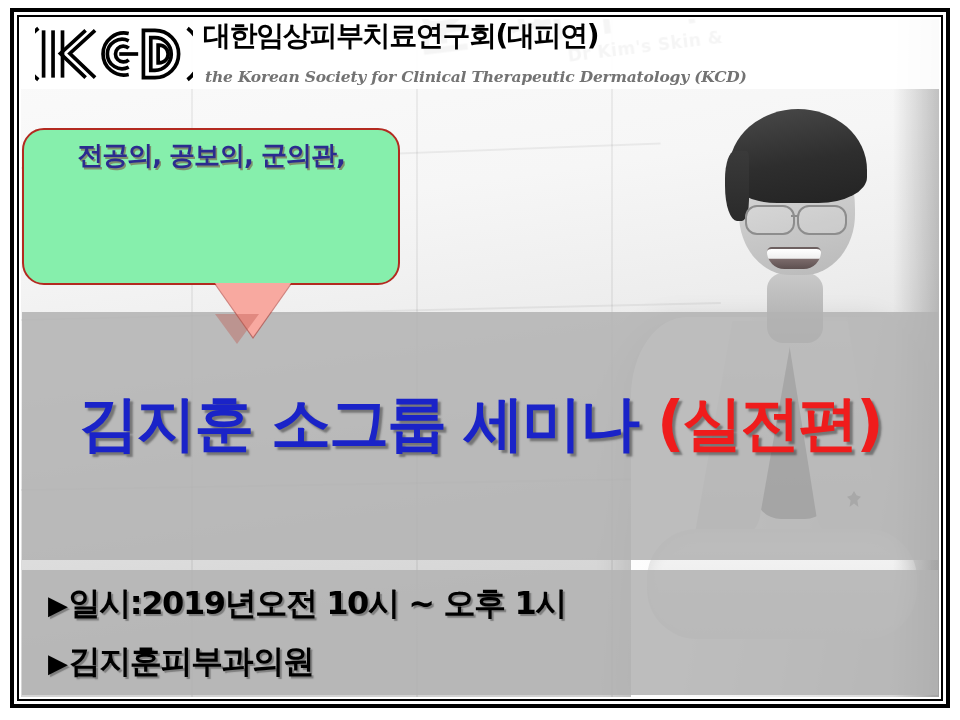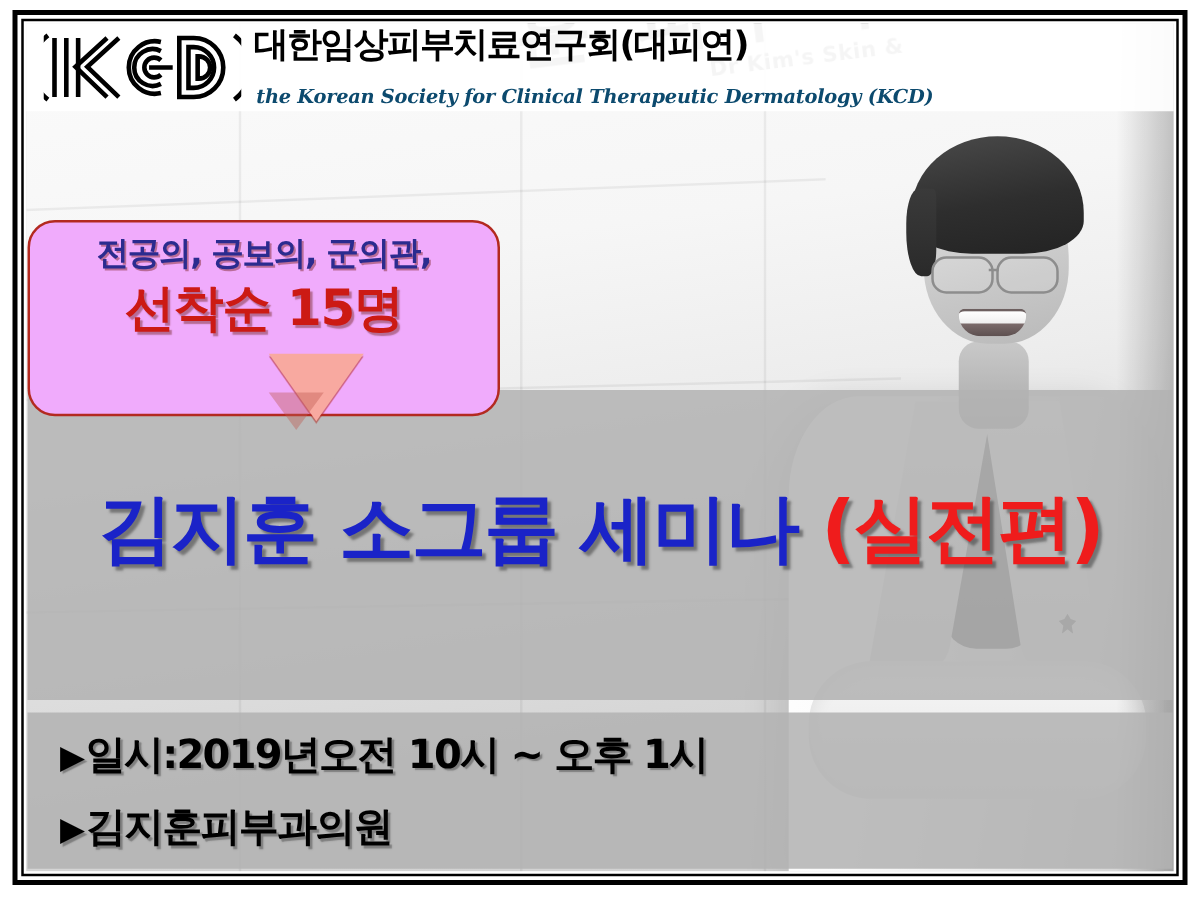--- a/index.html
+++ b/index.html
@@ -212,41 +212,40 @@
     color: #000000;
     letter-spacing: -1.4px;
     white-space: nowrap;
   }
   .org-sub {
     font-family: "DejaVu Serif", "Liberation Serif", serif;
     font-style: italic;
     font-weight: bold;
     font-size: 15.5px;
     line-height: 1.15;
-    color: #0c4a6e;
+    color: #737373;
     letter-spacing: -0.2px;
     margin-top: 18px;
     margin-left: 2px;
     white-space: nowrap;
   }
 
   
   .callout {
     position: absolute;
     left: 22px;
     top: 128px;
     width: 378px;
     height: 157px;
-    background: #f0abfc;
+    background: #86efac;
     border: 2.5px solid #b32a20;
     border-radius: 22px;
     z-index: 20;
     box-sizing: border-box;
     text-align: center;
-    margin-top: 48px;
   }
   .callout-tail {
     position: absolute;
     left: 215px;
     top: 283px;
     width: 0; height: 0;
     border-left: 38px solid transparent;
     border-right: 38px solid transparent;
     border-top: 54px solid #f8a9a0;
     z-index: 21;
@@ -417,21 +416,20 @@
       </g>
     </svg>
     <div class="header-text">
       <div class="org-name">대한임상피부치료연구회(대피연)</div>
       <div class="org-sub">the Korean Society for Clinical Therapeutic Dermatology (KCD)</div>
     </div>
   </div>
 
   <div class="callout">
     <div class="co-line1">전공의, 공보의, 군의관,</div>
-    <div class="co-line3">선착순 15명</div>
   </div>
   <div class="callout-tail"></div>
   <div class="callout-tail-shade"></div>
 
   <div class="title-band">
     <div class="title-main"><span>김지훈 소그룹 세미나 </span><span class="paren">(실전편)</span></div>
   </div>
 
   <div class="info-band">
     <div class="info-line info-line-1">

